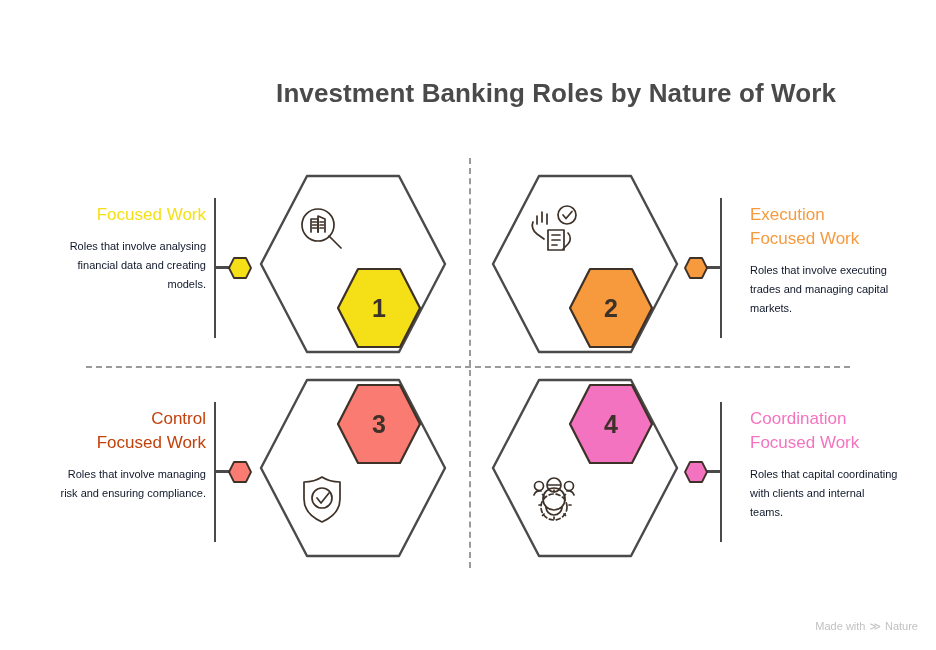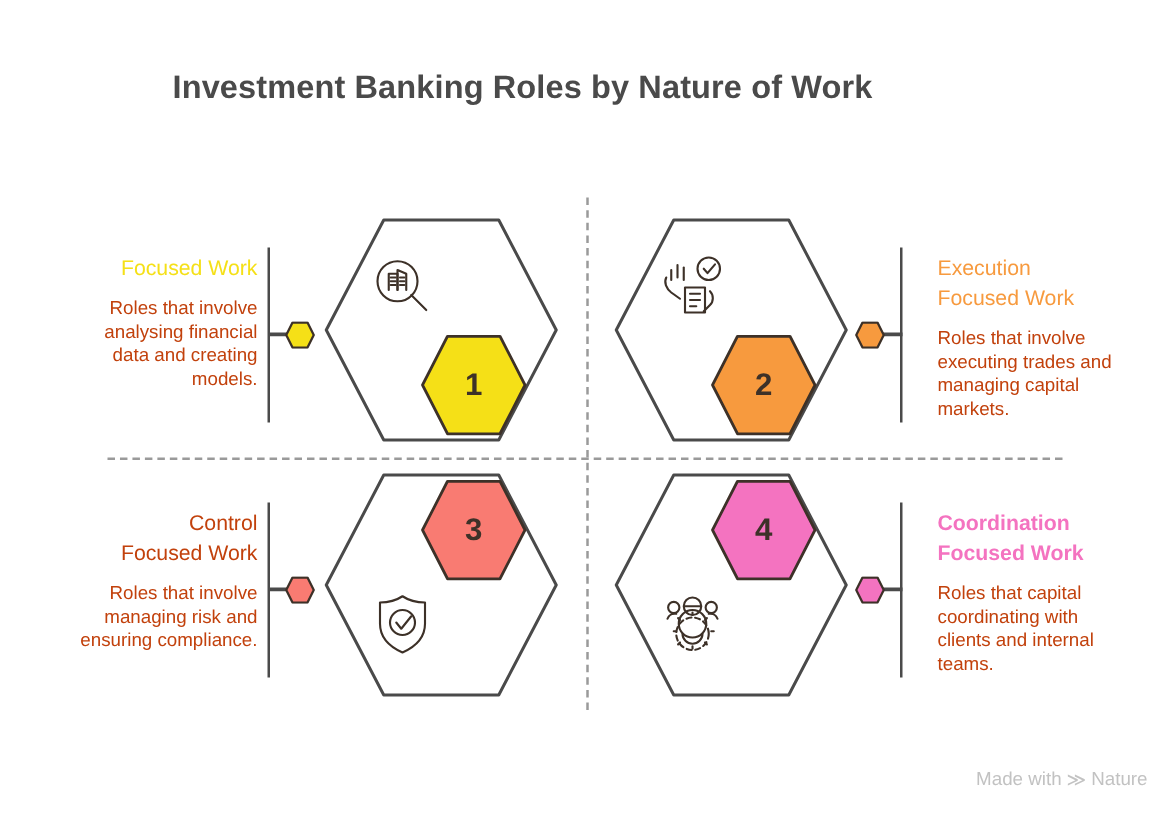--- a/index.html
+++ b/index.html
@@ -17,23 +17,23 @@
 
   #page-root {
     position: absolute;
     inset: 0;
   }
 
   
   .page-title {
     position: absolute;
     left: 0;
-    top: 54px;
+    top: 78px;
     width: 836px;
-    text-align: center;
+    text-align: right;
     font-size: 26px;
     font-weight: bold;
     color: #4a4a4a;
     letter-spacing: 0.1px;
   }
 
   
   .divider-v {
     position: absolute;
     left: 469px;
@@ -71,23 +71,23 @@
   .q1 .textblock, .q3 .textblock { left: 58px; text-align: right; }
   .q2 .textblock, .q4 .textblock { left: 282px; text-align: left; }
 
   .heading {
     font-size: 17px;
     line-height: 24px;
     font-weight: normal;
     margin: 0 0 10px 0;
   }
   .body-text {
-    font-size: 15px;
+    font-size: 11px;
     line-height: 19px;
-    color: #c2410c;
+    color: #0f172a;
     margin: 0;
   }
 
   
   .connector-bar {
     position: absolute;
     width: 2px;
     height: 140px;
     background: #4a4a4a;
     top: 33px;
@@ -163,21 +163,21 @@
   .q3 .quad-icon, .q4 .quad-icon { left: 38px; top: 96px; }
 
   
   .watermark {
     position: absolute;
     right: 18px;
     bottom: 18px;
     display: flex;
     align-items: flex-end;
     gap: 4px;
-    font-size: 15px;
+    font-size: 11px;
     color: #c2c2c2;
   }
   .watermark .wm-mark { display: inline-block; line-height: 1; }
 </style>
 </head>
 <body>
 
 <div id="page-root">
 
   <div class="page-title">Investment Banking Roles by Nature of Work</div>
@@ -308,21 +308,21 @@
         <svg viewBox="0 0 86 82" width="86" height="82">
           <polygon points="22,2 64,2 84,41 64,80 22,80 2,41" stroke="#3d3128" stroke-width="2.2" stroke-linejoin="round" fill="#f97b72"></polygon>
         </svg>
         <span class="num-label">3</span>
       </div>
     </div>
   </div>
 
   <div class="quadrant q4">
     <div class="textblock">
-      <div class="heading" style="color: rgb(244, 115, 192); font-weight: bold;">
+      <div class="heading" style="color: rgb(244, 115, 192);">
         <div>Coordination</div>
         <div>Focused Work</div>
       </div>
       <p class="body-text">Roles that capital coordinating with clients and internal teams.</p>
     </div>
 
     <div class="connector-bar"></div>
     <div class="connector-stub"></div>
 
     <svg class="marker-hex" viewBox="0 0 24 22">

